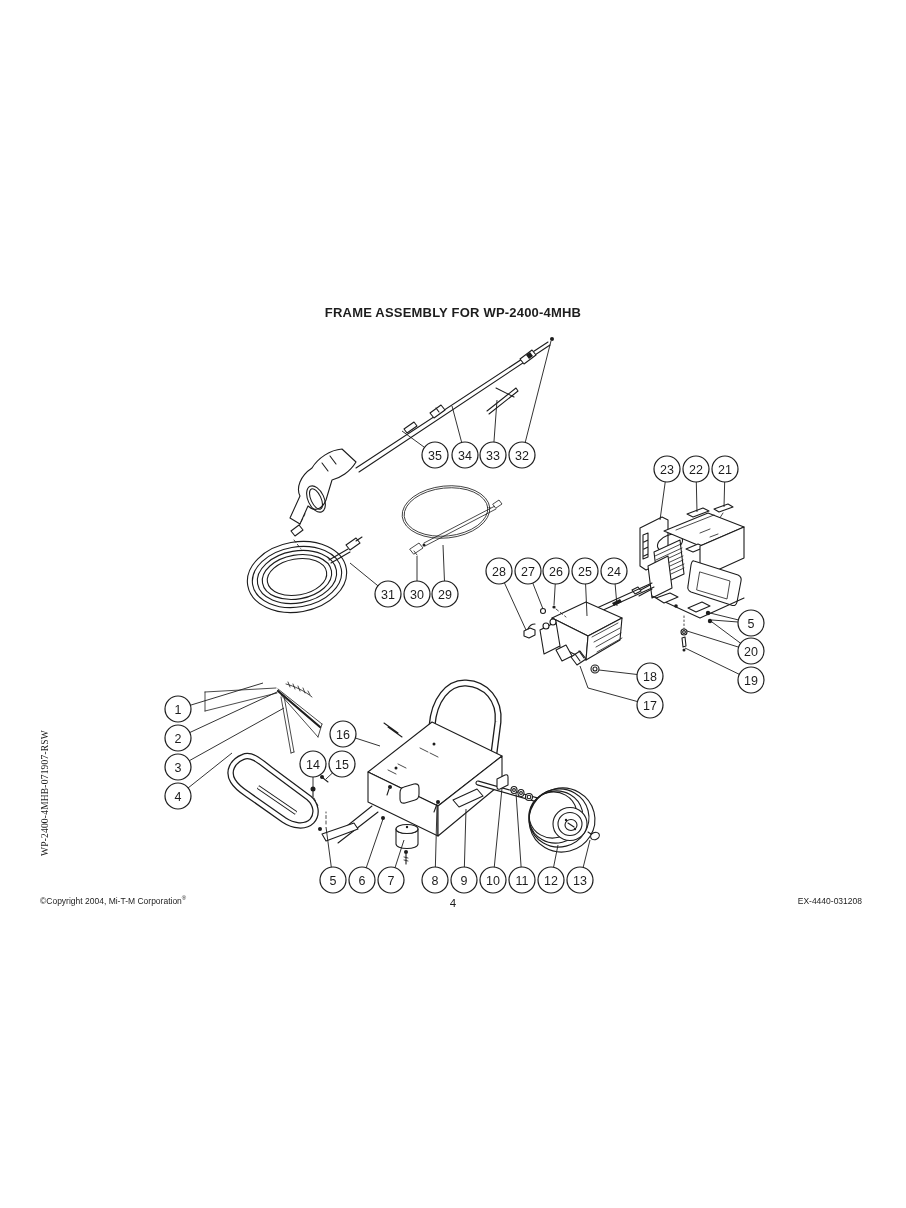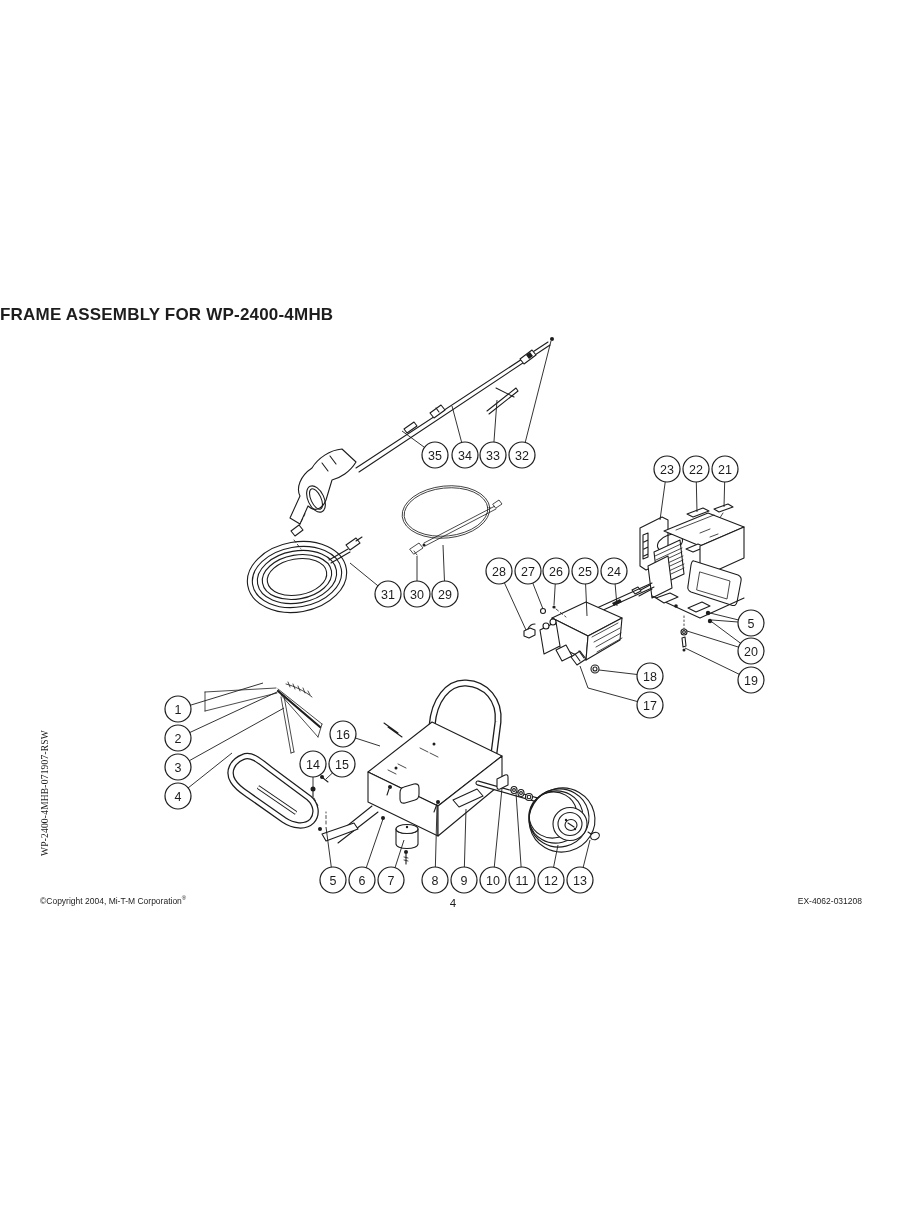--- a/index.html
+++ b/index.html
@@ -1,19 +1,19 @@
 <!DOCTYPE html>
 <html><head>
 <meta charset="utf-8">
 <style>
   html,body{margin:0;padding:0;background:#ffffff;}
   body{width:906px;height:1208px;position:relative;overflow:hidden;
        font-family:"Liberation Sans",sans-serif;color:#1d1d1d;}
-  .page-title{position:absolute;left:0;right:0;top:305px;text-align:left;
-       font-size:17px;font-weight:bold;letter-spacing:.2px;}
+  .page-title{position:absolute;left:0;right:0;top:305px;text-align:center;
+       font-size:13px;font-weight:bold;letter-spacing:.2px;}
   .side-label{position:absolute;left:40px;top:856px;width:150px;
        transform:rotate(-90deg);transform-origin:left top;
        font-family:"Liberation Serif",serif;font-size:9.5px;letter-spacing:.2px;}
   .footer-left{position:absolute;left:40px;top:895px;font-size:8.5px;}
   .footer-left sup{font-size:6px;}
   .footer-page{position:absolute;left:0;right:0;top:897px;text-align:center;font-size:11.5px;}
   .footer-right{position:absolute;right:44px;top:896px;font-size:8.5px;}
   svg{position:absolute;left:0;top:0;}
   .art{stroke:#1d1d1d;fill:none;stroke-width:1.1;stroke-linecap:round;stroke-linejoin:round;}
   .wfill{fill:#ffffff;}
@@ -428,13 +428,13 @@
       <g>
         <path d="M435,455 L402,431" fill="none" stroke="#1d1d1d" stroke-width="0.9"></path>
         <circle cx="435" cy="455" r="13" fill="#ffffff" stroke="#1d1d1d" stroke-width="1.2"></circle>
         <text x="435" y="455.5" text-anchor="middle" dominant-baseline="central" font-family="&quot;Liberation Sans&quot;, sans-serif" font-size="12.5" fill="#1d1d1d">35</text>
       </g>
     </g>
 </svg>
 
 <div class="footer-left"><span>©Copyright 2004, Mi-T-M Corporation</span><sup>®</sup></div>
 <div class="footer-page">4</div>
-<div class="footer-right">EX-4062-031208</div>
+<div class="footer-right">EX-4440-031208</div>
 
 </body></html>

